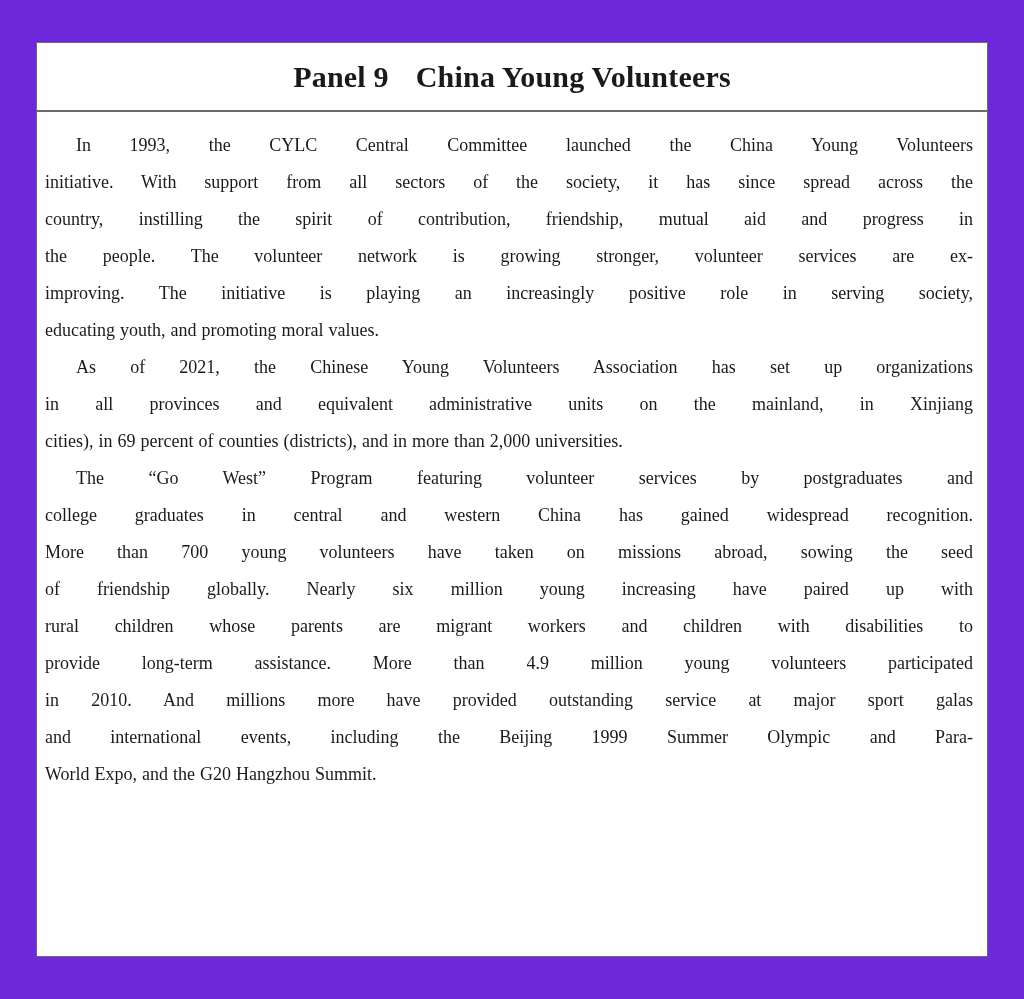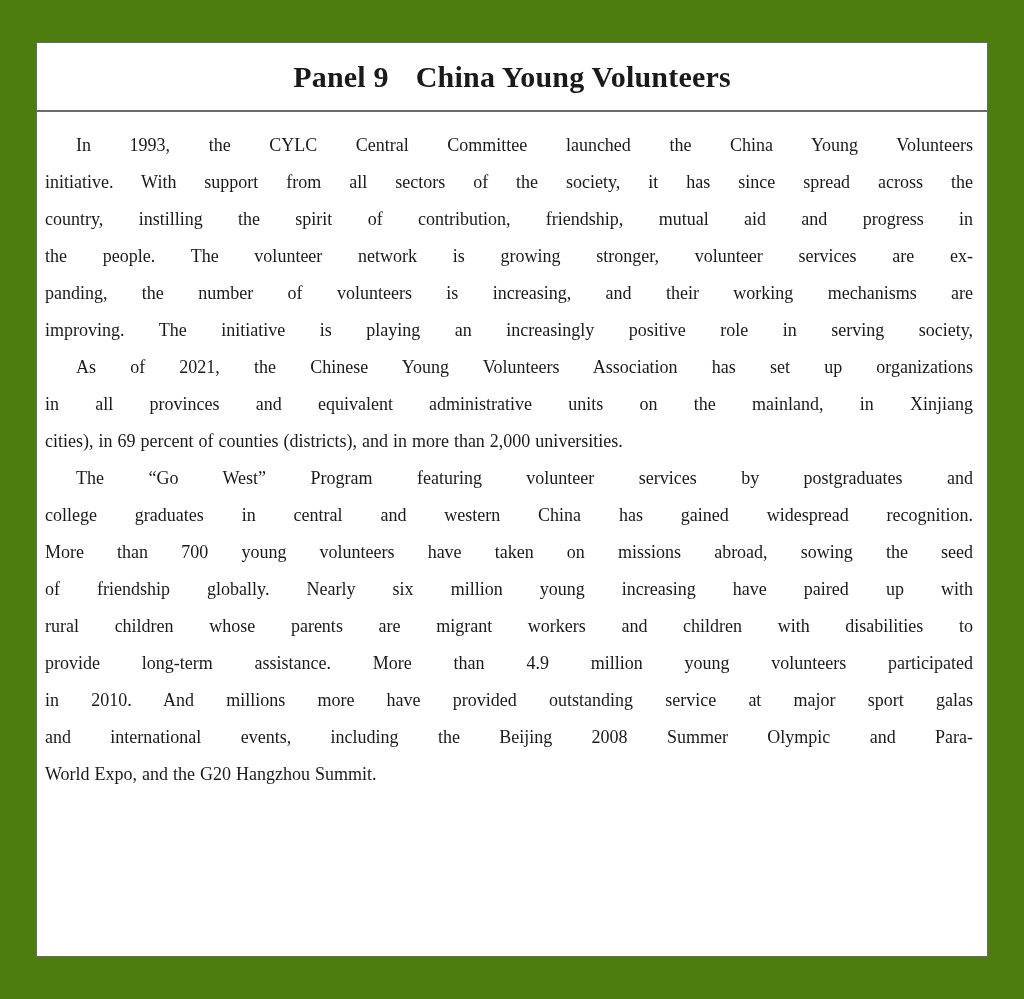--- a/index.html
+++ b/index.html
@@ -5,21 +5,21 @@
   html, body {
     margin: 0;
     padding: 0;
     background: #ffffff;
     font-family: "Liberation Serif", "DejaVu Serif", serif;
   }
   .page {
     position: relative;
     width: 1024px;
     height: 999px;
-    background: #4d7c0f;
+    background: #6d28d9;
     overflow: hidden;
   }
   .panel-box {
     position: absolute;
     left: 36px;
     top: 42px;
     width: 952px;
     height: 915px;
     box-sizing: border-box;
     border: 1.5px solid #6a6a6a;
@@ -74,37 +74,37 @@
       <span class="panel-title">China Young Volunteers</span>
     </div>
 
     <div class="body-text">
 
       <div class="para">
         <div class="line first">In 1993, the CYLC Central Committee launched the China Young Volunteers</div>
         <div class="line">initiative. With support from all sectors of the society, it has since spread across the</div>
         <div class="line">country, instilling the spirit of contribution, friendship, mutual aid and progress in</div>
         <div class="line">the people. The volunteer network is growing stronger, volunteer services are ex-</div>
-        <div class="line">panding, the number of volunteers is increasing, and their working mechanisms are</div>
         <div class="line">improving. The initiative is playing an increasingly positive role in serving society,</div>
+        <div class="line plast">educating youth, and promoting moral values.</div>
       </div>
 
       <div class="para">
         <div class="line first">As of 2021, the Chinese Young Volunteers Association has set up organizations</div>
         <div class="line">in all provinces and equivalent administrative units on the mainland, in Xinjiang</div>
         <div class="line plast">cities), in 69 percent of counties (districts), and in more than 2,000 universities.</div>
       </div>
 
       <div class="para">
         <div class="line first">The “Go West” Program featuring volunteer services by postgraduates and</div>
         <div class="line">college graduates in central and western China has gained widespread recognition.</div>
         <div class="line">More than 700 young volunteers have taken on missions abroad, sowing the seed</div>
         <div class="line">of friendship globally. Nearly six million young increasing have paired up with</div>
         <div class="line">rural children whose parents are migrant workers and children with disabilities to</div>
         <div class="line">provide long-term assistance. More than 4.9 million young volunteers participated</div>
         <div class="line">in 2010. And millions more have provided outstanding service at major sport galas</div>
-        <div class="line">and international events, including the Beijing 2008 Summer Olympic and Para-</div>
+        <div class="line">and international events, including the Beijing 1999 Summer Olympic and Para-</div>
         <div class="line plast">World Expo, and the G20 Hangzhou Summit.</div>
       </div>
 
     </div>
   </div>
 </div>
 
 </body></html>

